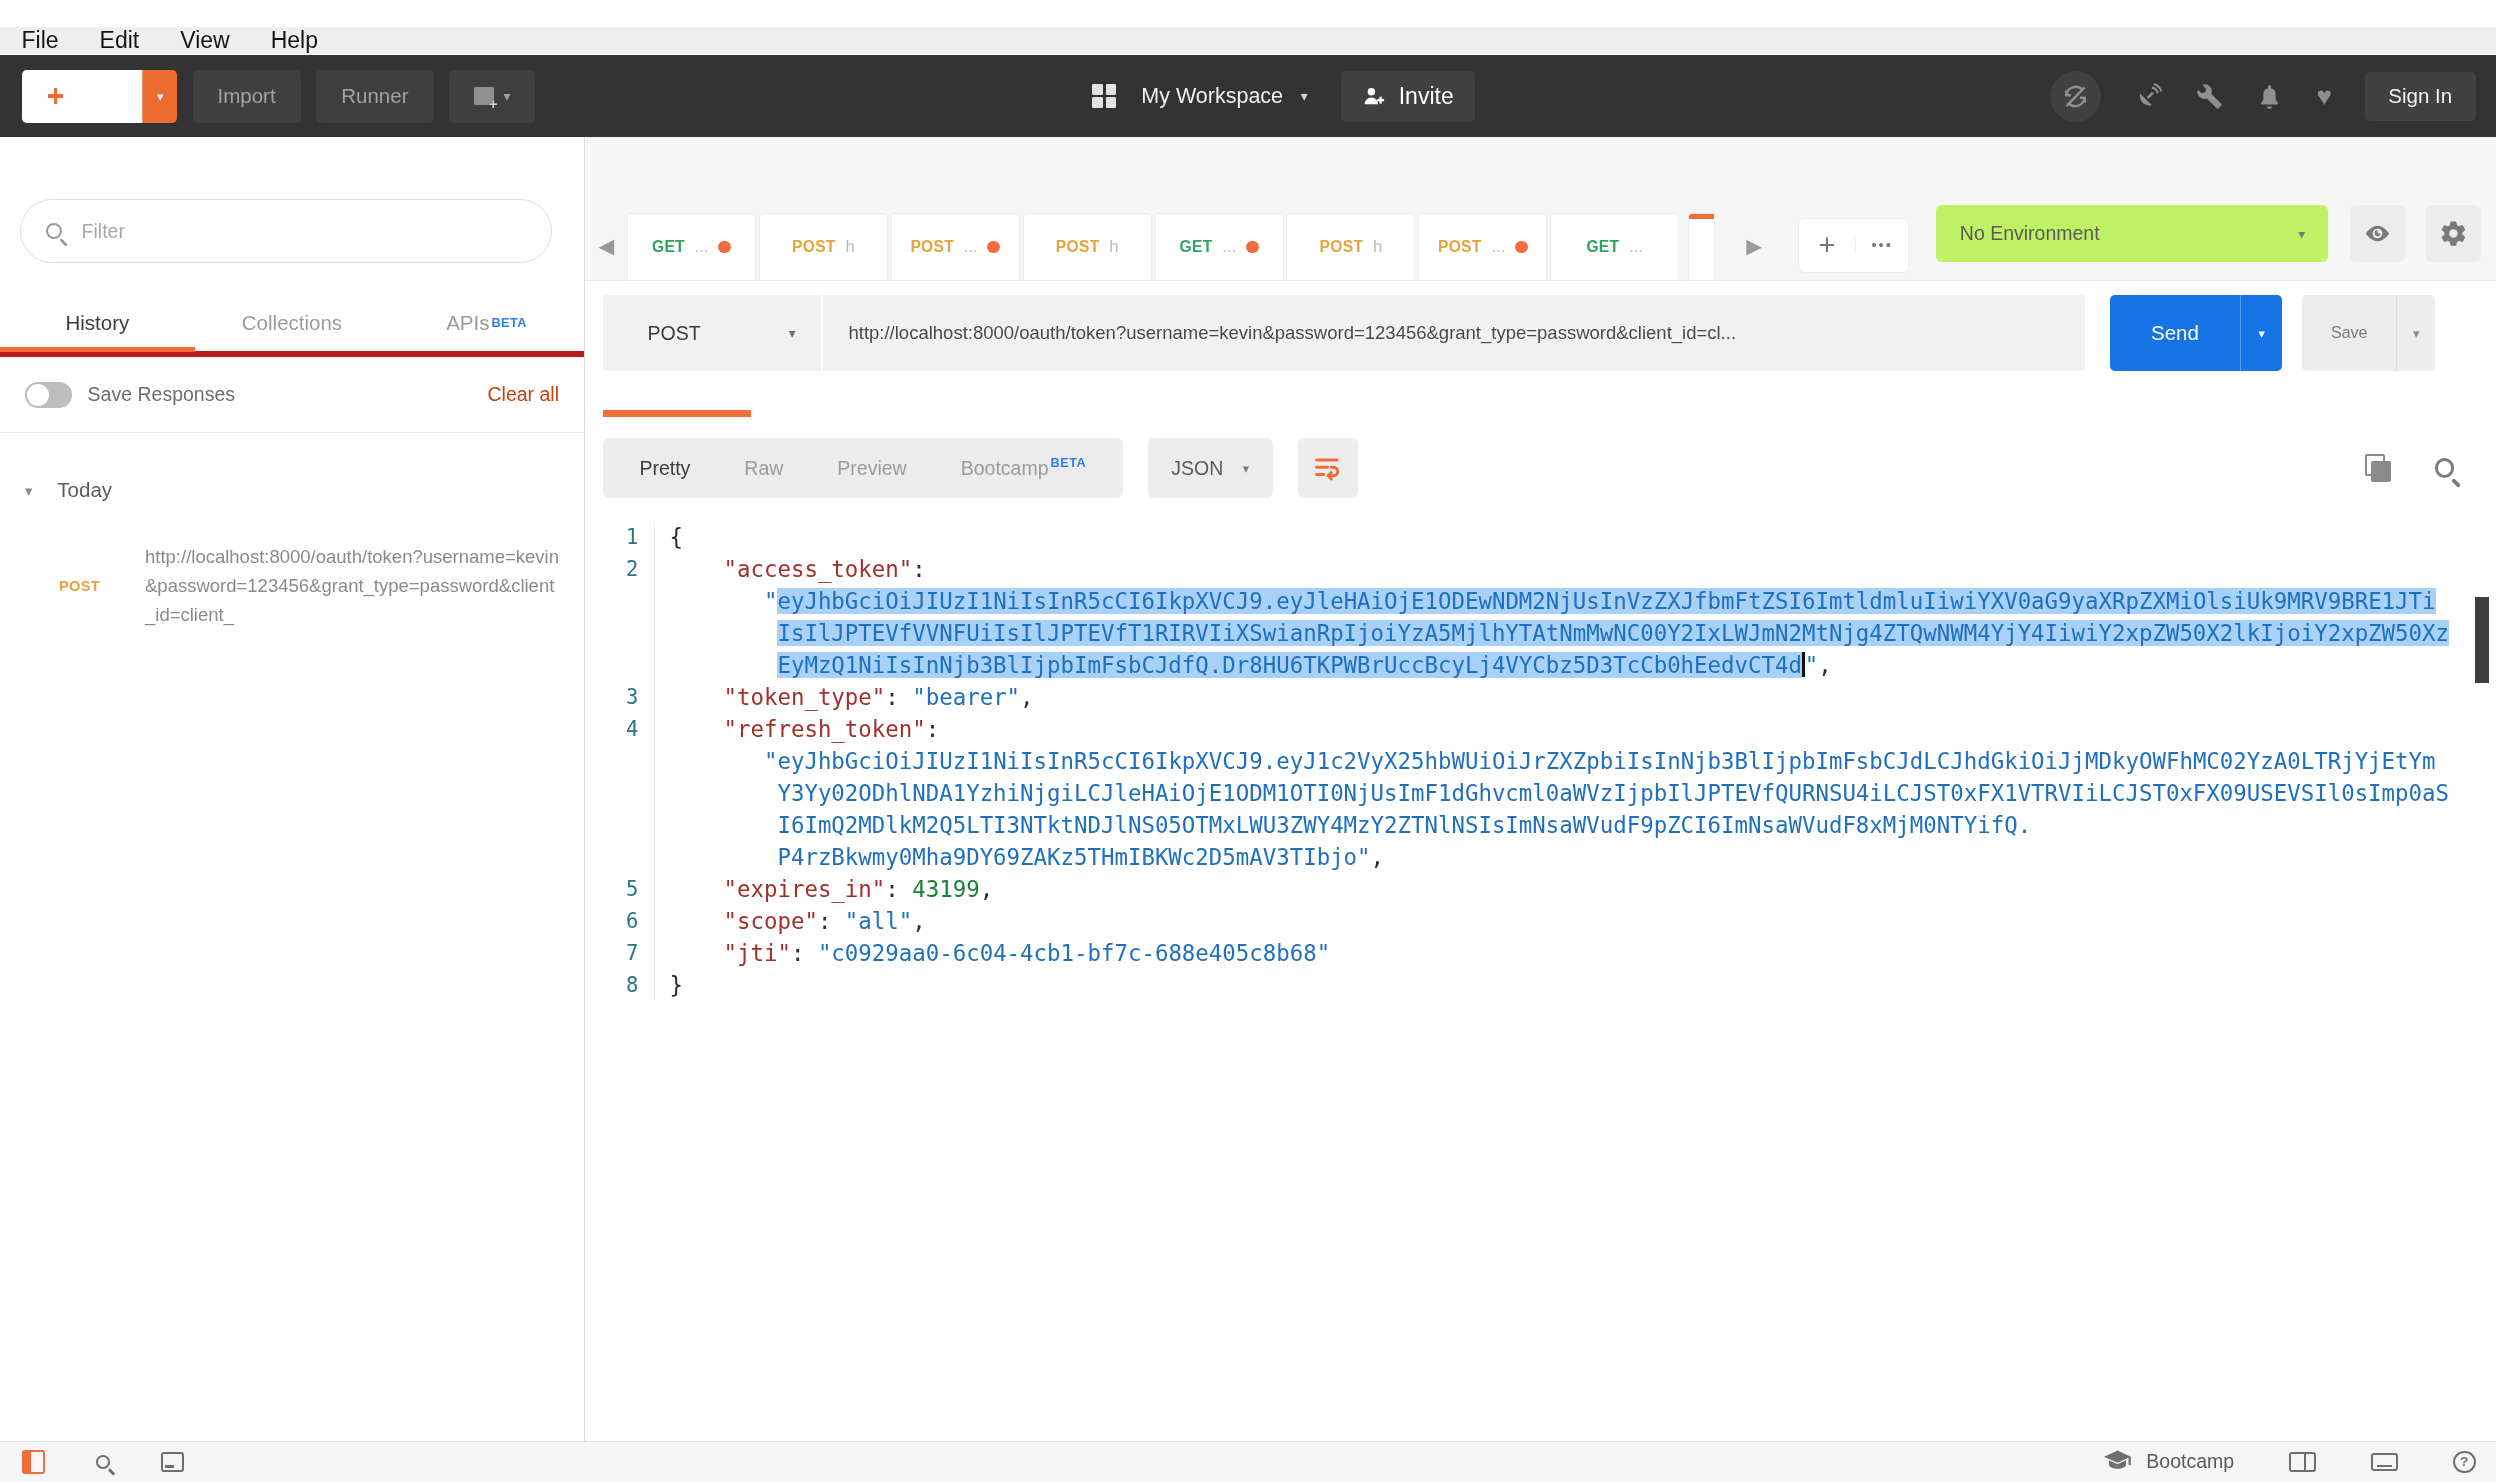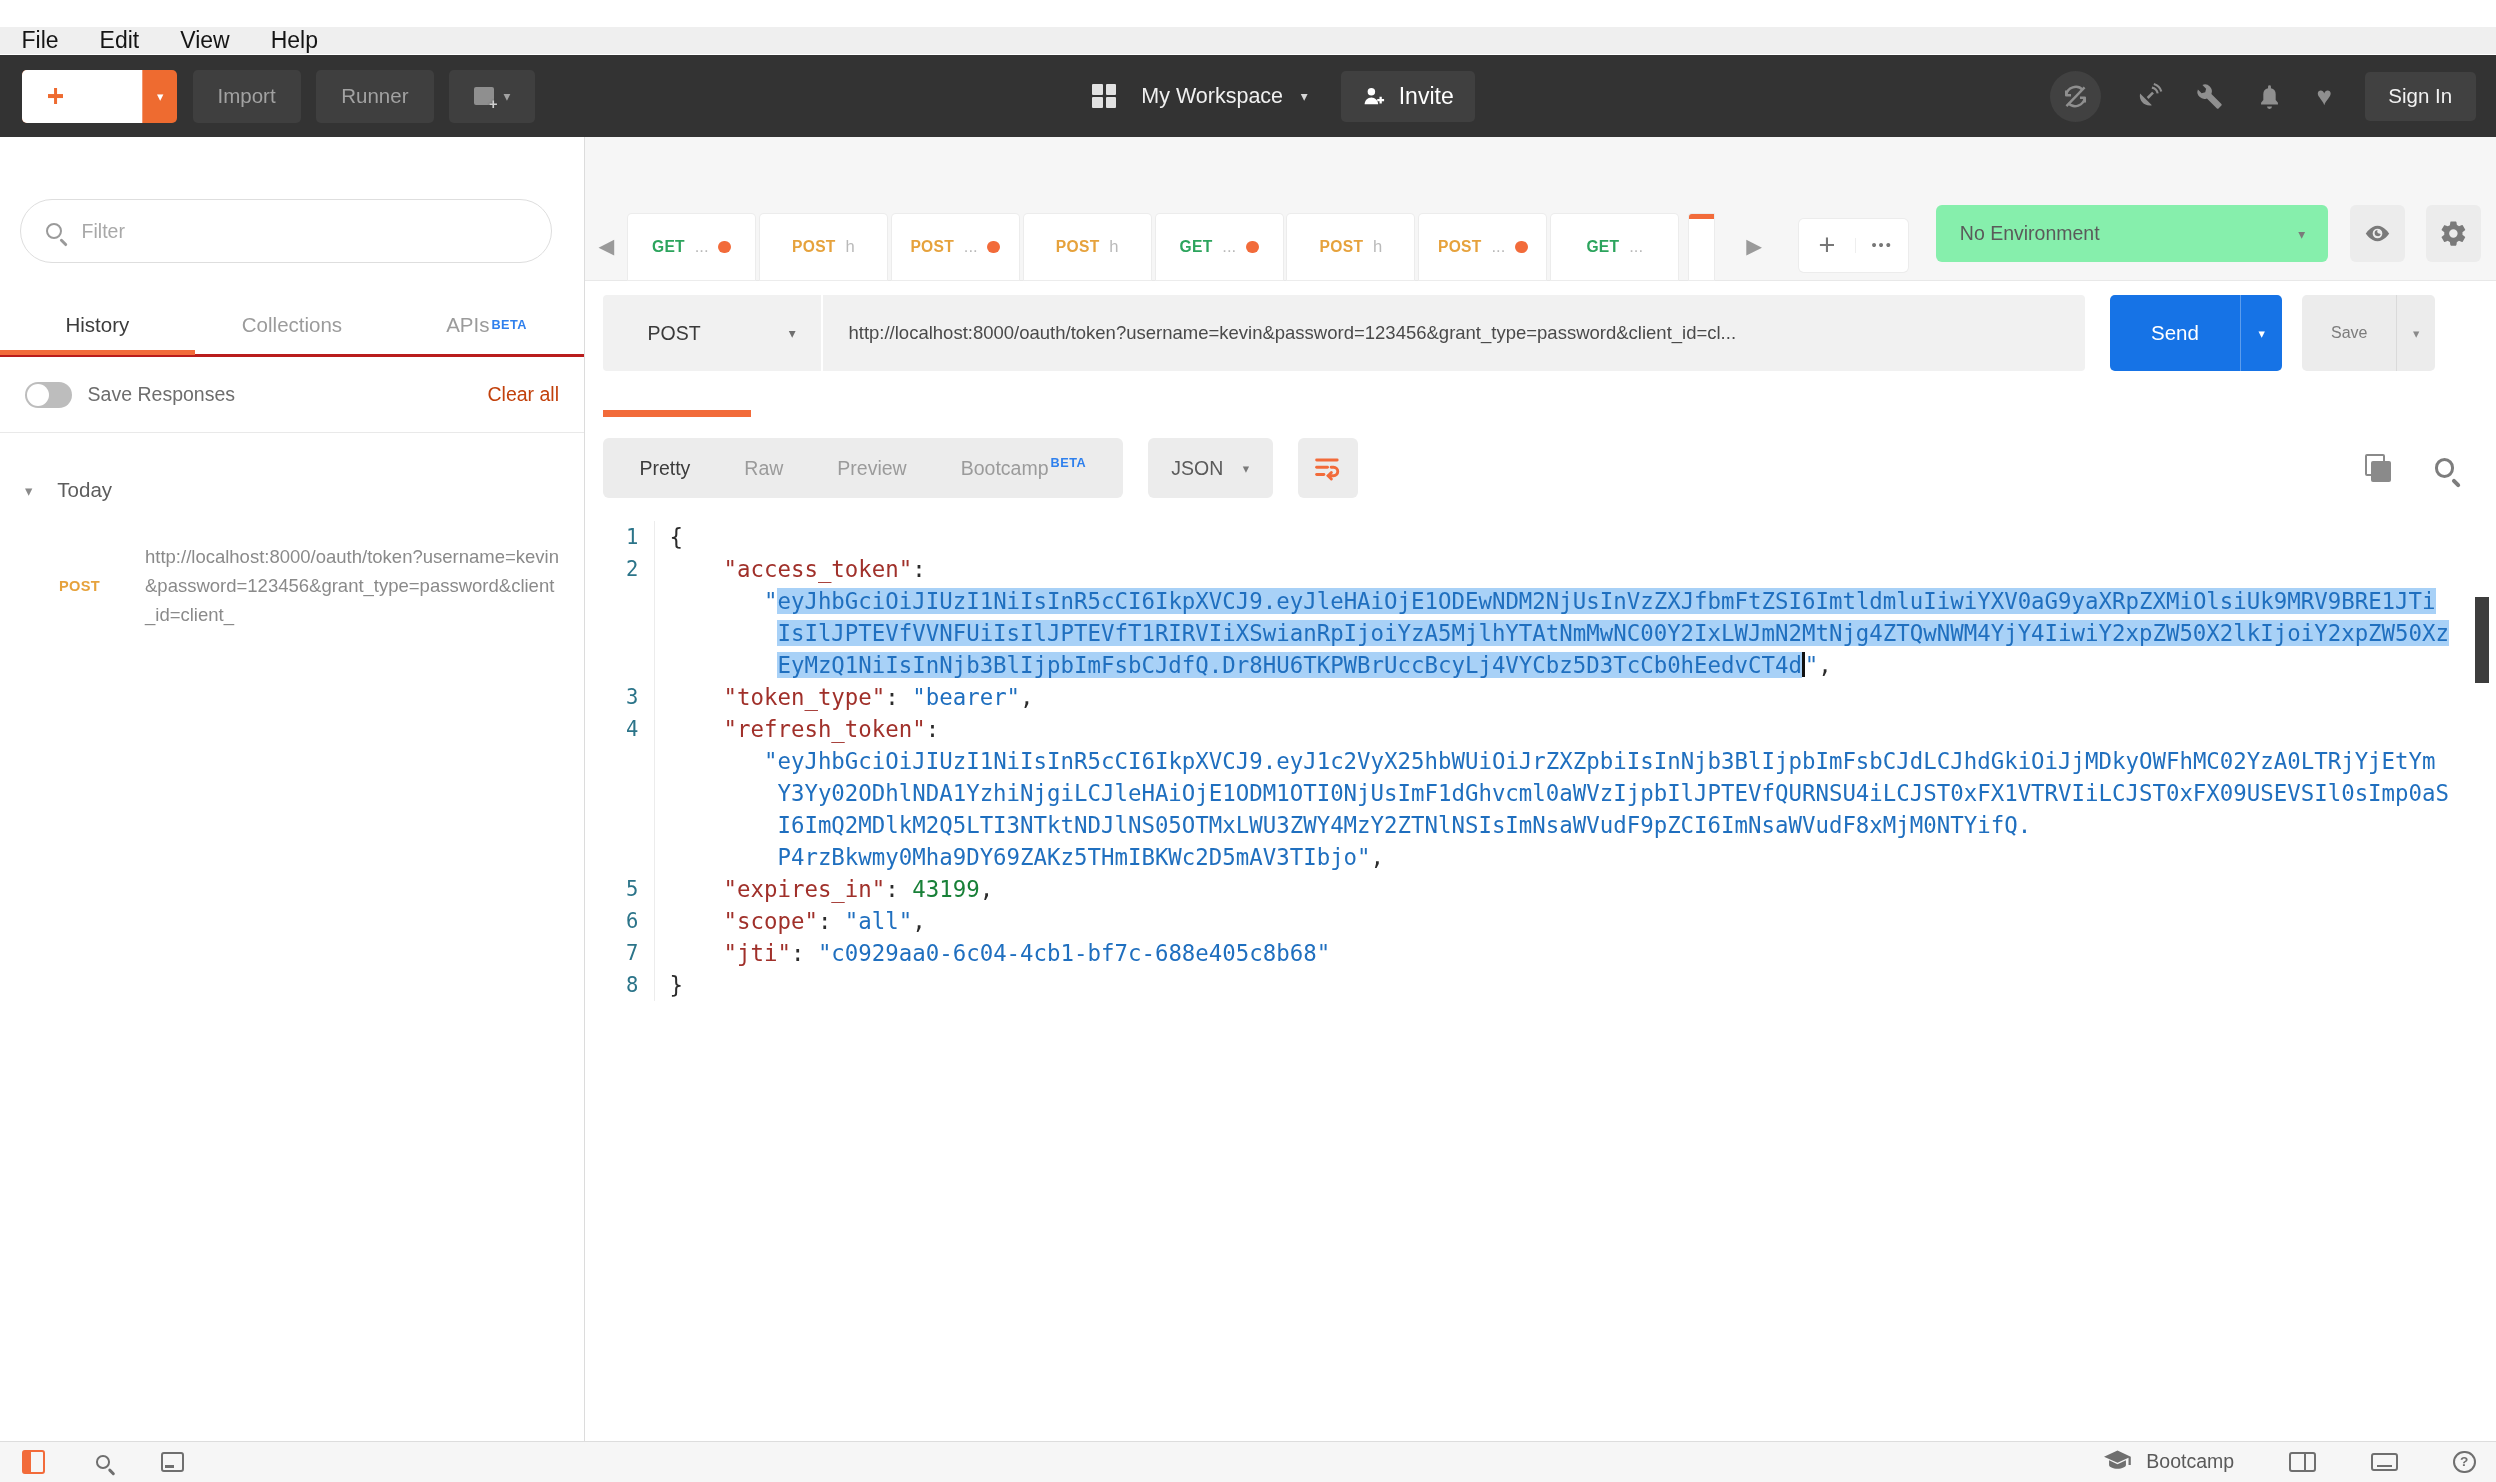--- a/index.html
+++ b/index.html
@@ -49,21 +49,21 @@
   .body-wrap { position:absolute; top:137px; left:0; right:0; bottom:41px; display:flex; }
   .sidebar { width:585px; background:#fff; border-right:1px solid #dcdcdc; position:relative; }
   .main { flex:1; position:relative; background:#fff; }
 
   
   .filter-box { position:absolute; top:62px; left:19.5px; width:532px; height:64px; border:1px solid #dedede; border-radius:32px; display:flex; align-items:center; padding-left:25px; background:#fff; }
   .mag { width:16.6px; height:16.6px; border:2.9px solid #9a9a9a; border-radius:50%; position:relative; flex:none; }
   .mag::after { content:""; position:absolute; width:2.9px; height:8.8px; background:#9a9a9a; left:14.6px; top:13.7px; transform:rotate(-45deg); border-radius:2px; }
   .filter-box input { border:none; outline:none; font-size:19.5px; margin-left:19.5px; width:429px; color:#444; font-family:"Liberation Sans", sans-serif; }
   .filter-box input::placeholder { color:#a8a8a8; }
-  .side-tabs { position:absolute; top:158px; left:0; right:0; height:62px; display:flex; border-bottom:3px solid #b91c1c; }
+  .side-tabs { position:absolute; top:158px; left:0; right:0; height:62px; display:flex; border-bottom:6px solid #b91c1c; }
   .side-tab { width:33.33%; display:flex; align-items:center; justify-content:center; font-size:20.5px; color:#9b9b9b; position:relative; }
   .side-tab.active { color:#3c3c3c; }
   .side-tab.active::after { content:""; position:absolute; left:0; right:0; bottom:-1px; height:4.9px; background:#f26b3a; }
   .beta-sup { color:#2f80ed; font-size:12.7px; font-weight:bold; vertical-align:super; margin-left:2px; letter-spacing:0.5px; }
   .toggle-row { position:absolute; top:220px; left:0; right:0; height:76px; display:flex; align-items:center; padding:0 25px; border-bottom:1px solid #e9e9e9; }
   .toggle { width:47px; height:26px; border-radius:13.7px; background:#bdbdbd; position:relative; flex:none; }
   .toggle::after { content:""; position:absolute; width:22.4px; height:22.4px; border-radius:50%; background:#fff; top:2px; left:2px; }
   .toggle-label { margin-left:15.6px; font-size:19.5px; color:#6d6d6d; }
   .clear-all { margin-left:auto; font-size:19.5px; color:#c2410c; }
   .today-row { position:absolute; top:341px; left:25px; display:flex; align-items:center; gap:25px; }
@@ -82,21 +82,21 @@
   .tab-method { font-size:15.6px; font-weight:bold; letter-spacing:0.3px; }
   .tab-method.get { color:#2ca45d; }
   .tab-method.post { color:#e6a23c; }
   .tab-title { font-size:16.6px; color:#b9b9b9; }
   .tab-dot { width:12.7px; height:12.7px; border-radius:50%; background:#f26b3a; }
   .tab-actions { display:flex; align-items:center; margin-left:13.7px; margin-bottom:7.8px; }
   .more-group { display:flex; background:#fff; border-radius:4.9px; margin-left:23.4px; height:53px; align-items:center; box-shadow:0 0 0 1px #ececec; }
   .more-cell { padding:0 19.5px; color:#777; font-size:29px; line-height:1; }
   .more-cell.dots { font-size:14.6px; letter-spacing:2px; border-left:1px solid #eee; padding:0 15.6px; }
   .env-zone { position:absolute; right:15.6px; top:68px; display:flex; align-items:center; gap:21.5px; }
-  .env-select { width:392px; height:57px; background:#86efac; border-radius:5.9px; display:flex; align-items:center; padding:0 23.4px; font-size:19.5px; color:#5a5a5a; }
+  .env-select { width:392px; height:57px; background:#bef264; border-radius:5.9px; display:flex; align-items:center; padding:0 23.4px; font-size:19.5px; color:#5a5a5a; }
   .env-select .caret { margin-left:auto; font-size:13.7px; color:#7a7a7a; }
   .env-btn { width:55px; height:57px; background:#ececec; border-radius:5.9px; display:flex; align-items:center; justify-content:center; }
 
   
   .request-row { position:absolute; top:158px; left:17.6px; right:62px; height:76px; display:flex; }
   .method-box { width:218px; height:100%; background:#f1f1f1; border-radius:3.9px 0 0 3.9px; display:flex; align-items:center; padding:0 25px 0 45px; }
   .method-label { font-size:19.5px; color:#3a3a3a; }
   .method-box .caret { margin-left:auto; color:#6f6f6f; font-size:13.7px; }
   .url-field { flex:1; height:100%; background:#f1f1f1; margin-left:2.9px; border-radius:0 3.9px 3.9px 0; border:none; outline:none; padding:0 25px; font-size:18.5px; color:#4a4a4a; font-family:"Liberation Sans", sans-serif; }
   .send-split { display:flex; margin-left:25px; height:100%; border-radius:4.9px; overflow:hidden; background:#1673e6; color:#fff; }

